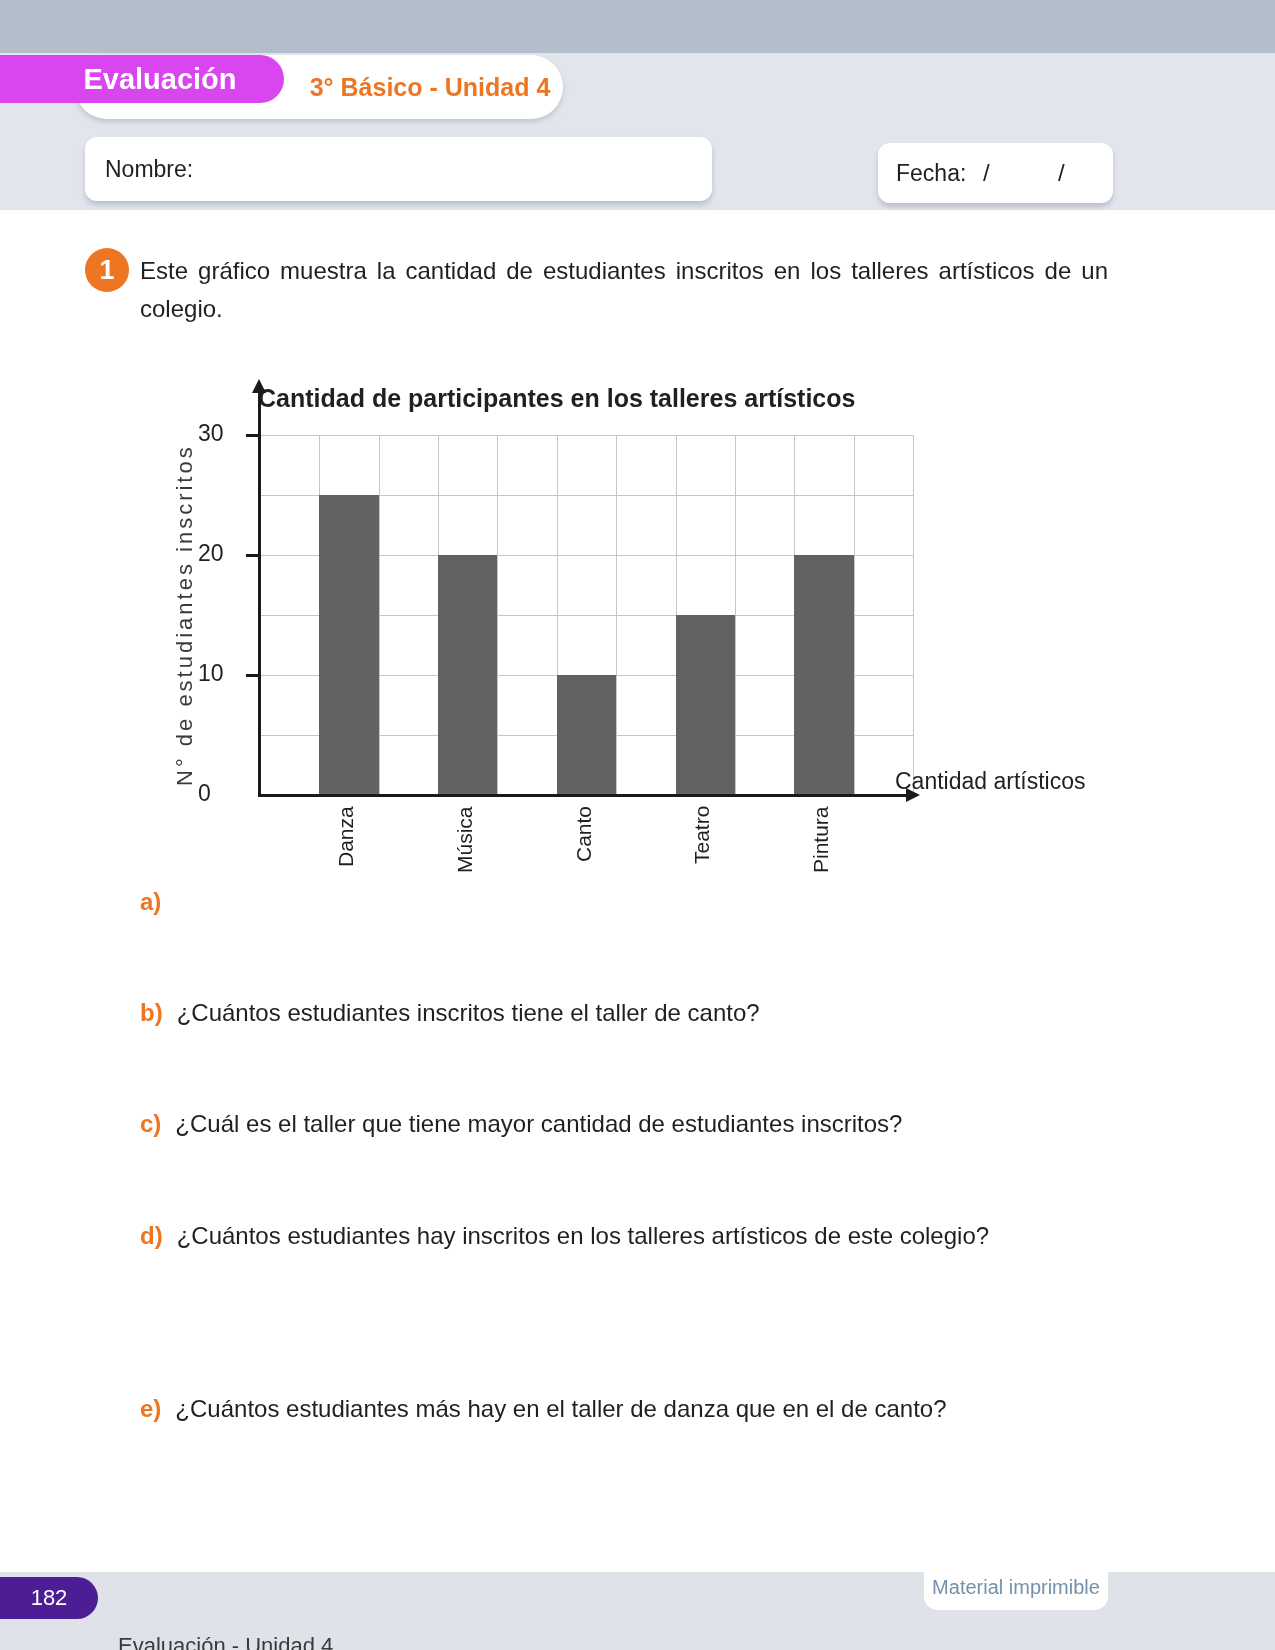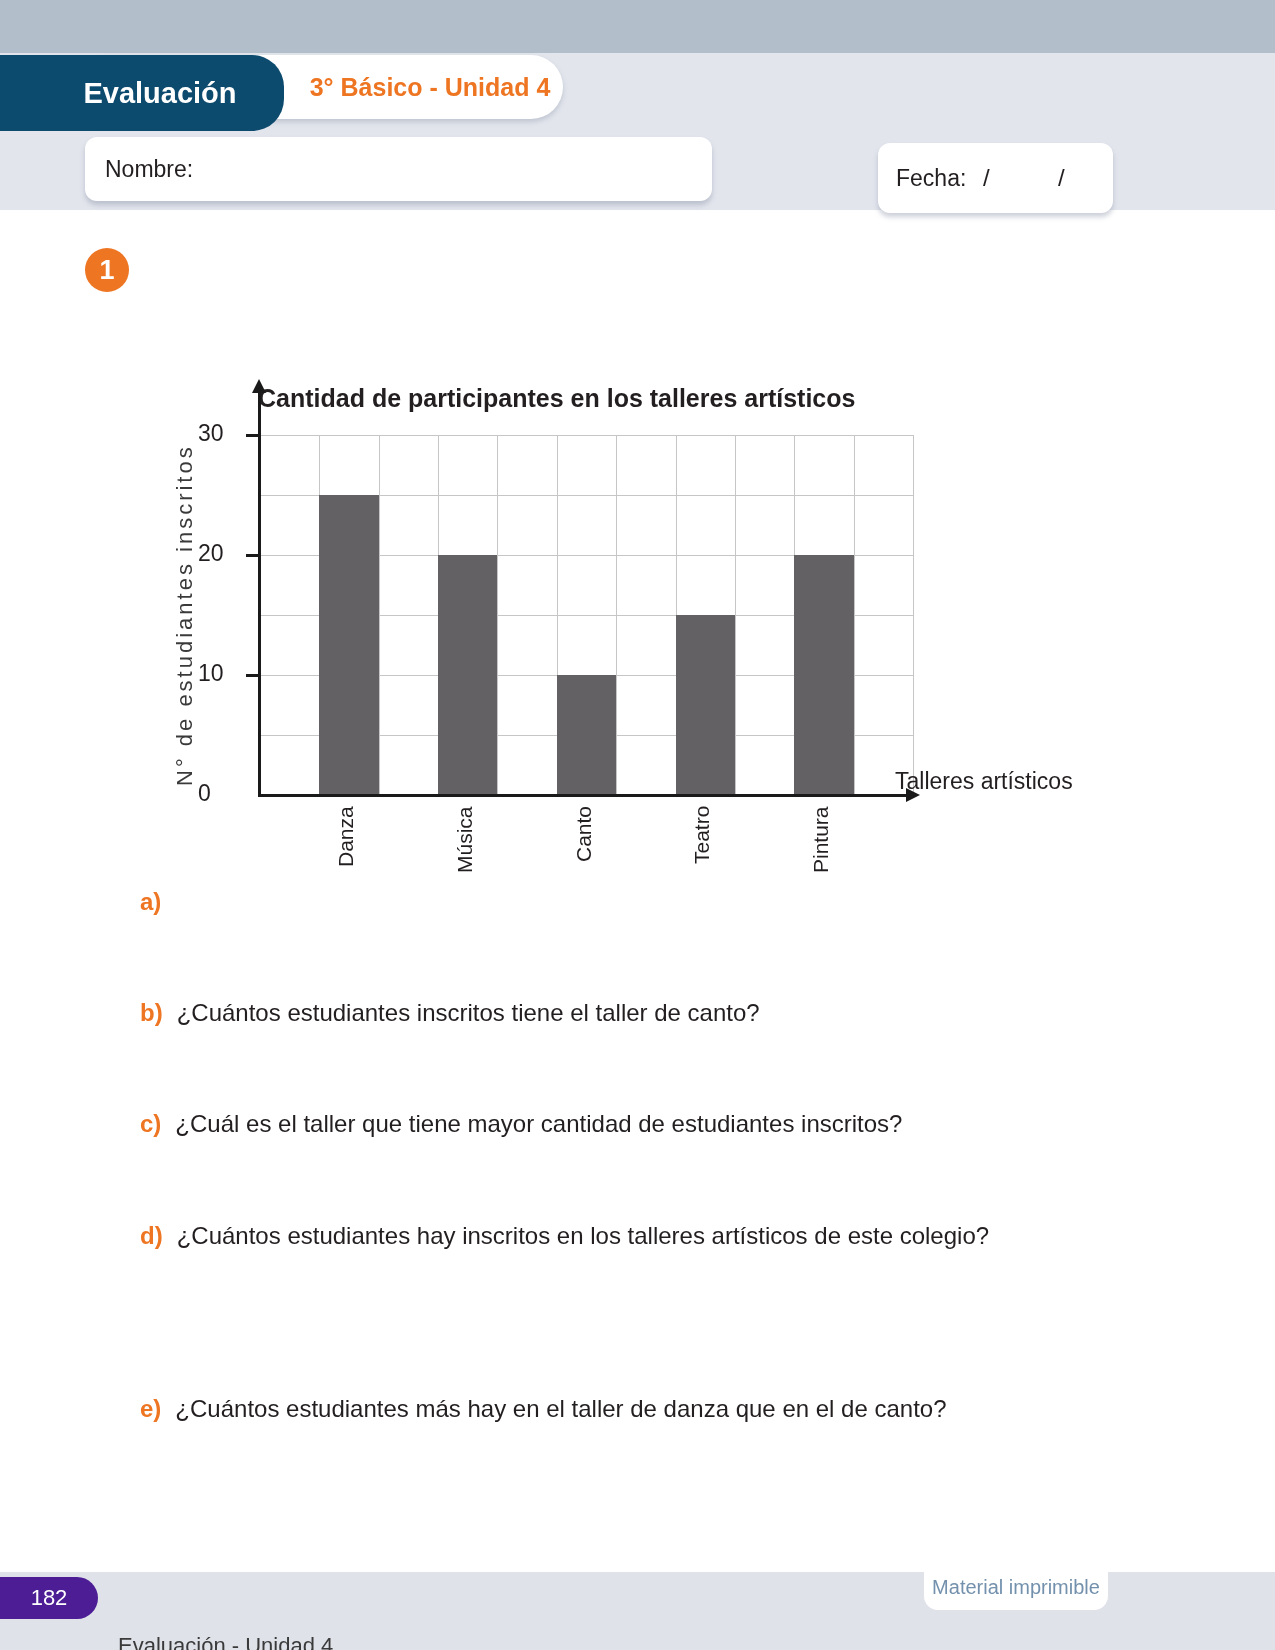--- a/index.html
+++ b/index.html
@@ -5,28 +5,28 @@
   html,body{margin:0;padding:0;background:#ffffff;}
   .page{position:relative;width:1275px;height:1650px;background:#ffffff;overflow:hidden;
         font-family:"Liberation Sans",sans-serif;color:#231f20;}
   
   .band-top{position:absolute;left:0;top:0;width:1275px;height:53px;background:#b2bfcb;}
   .band-header{position:absolute;left:0;top:53px;width:1275px;height:157px;background:#e2e5ec;}
   .pill-white{position:absolute;left:75px;top:55px;width:488px;height:64px;background:#ffffff;
               border-radius:32px;box-shadow:0 3px 5px rgba(130,140,160,.35);}
   .pill-white span{position:absolute;left:230px;top:50%;transform:translateY(-50%);width:250px;
                    text-align:center;color:#ee7522;font-weight:bold;font-size:25px;}
-  .pill-orange{position:absolute;left:0;top:55px;width:284px;height:76px;background:#0c4a6e;
+  .pill-orange{position:absolute;left:0;top:55px;width:284px;height:48px;background:#d946ef;
                border-radius:0 32px 32px 0;}
   .pill-orange span{position:absolute;left:60px;top:50%;transform:translateY(-50%);width:200px;
                     text-align:center;color:#ffffff;font-weight:bold;font-size:29px;}
   .name-box{position:absolute;left:85px;top:137px;width:627px;height:64px;background:#ffffff;
             border-radius:12px;box-shadow:0 4px 5px rgba(130,140,160,.4);}
   .name-box span{position:absolute;left:20px;top:50%;transform:translateY(-50%);font-size:23px;}
-  .date-box{position:absolute;left:878px;top:143px;width:235px;height:70px;background:#ffffff;
+  .date-box{position:absolute;left:878px;top:143px;width:235px;height:60px;background:#ffffff;
             border-radius:12px;box-shadow:0 4px 5px rgba(130,140,160,.4);}
   .date-box .lbl{position:absolute;left:18px;top:50%;transform:translateY(-50%);font-size:23px;}
   .date-box .sl1{position:absolute;left:105px;top:50%;transform:translateY(-50%);font-size:24px;}
   .date-box .sl2{position:absolute;left:180px;top:50%;transform:translateY(-50%);font-size:24px;}
   
   .q1-badge{position:absolute;left:85px;top:248px;width:44px;height:44px;border-radius:50%;
             background:#ee7522;color:#fff;font-weight:bold;font-size:27px;
             display:flex;align-items:center;justify-content:center;}
   .q1-text{position:absolute;left:140px;top:252px;width:968px;font-size:24px;line-height:38px;
            text-align:justify;}
@@ -86,35 +86,36 @@
   <div class="name-box">
     <span>Nombre:</span>
   </div>
   <div class="date-box">
     <span class="lbl">Fecha:</span>
     <span class="sl1">/</span>
     <span class="sl2">/</span>
   </div>
 
   <div class="q1-badge">1</div>
+  <div class="q1-text">Este gráfico muestra la cantidad de estudiantes inscritos en los talleres artísticos de un colegio.</div>
 
   <div class="chart-title">Cantidad de participantes en los talleres artísticos</div>
   <div class="y-title">N° de estudiantes inscritos</div>
   <div class="grid" id="grid">
       <div class="bar" style="left: 59.3636px; width: 59.3636px; height: 300px; background: rgb(99, 97, 99);"></div>
       <div class="bar" style="left: 178.091px; width: 59.3636px; height: 240px; background: rgb(99, 97, 99);"></div>
       <div class="bar" style="left: 296.818px; width: 59.3636px; height: 120px; background: rgb(99, 97, 99);"></div>
       <div class="bar" style="left: 415.545px; width: 59.3636px; height: 180px; background: rgb(99, 97, 99);"></div>
       <div class="bar" style="left: 534.273px; width: 59.3636px; height: 240px; background: rgb(99, 97, 99);"></div>
     </div>
   <div class="y-line"></div>
   <div class="y-arrow"></div>
   <div class="x-line"></div>
   <div class="x-arrow"></div>
-  <div class="x-title">Talleres artísticos</div>
+  <div class="x-title">Cantidad artísticos</div>
   <div id="chart-extra">
       <div class="cat-label" style="left: 334.045px;">Danza</div>
       <div class="cat-label" style="left: 452.773px;">Música</div>
       <div class="cat-label" style="left: 571.5px;">Canto</div>
       <div class="cat-label" style="left: 690.227px;">Teatro</div>
       <div class="cat-label" style="left: 808.955px;">Pintura</div>
       <div class="ytick" style="top: 795px;">0</div>
       <div class="ytick" style="top: 675px;">10</div>
       <div class="tickmark" style="top: 674px;"></div>
       <div class="ytick" style="top: 555px;">20</div>

